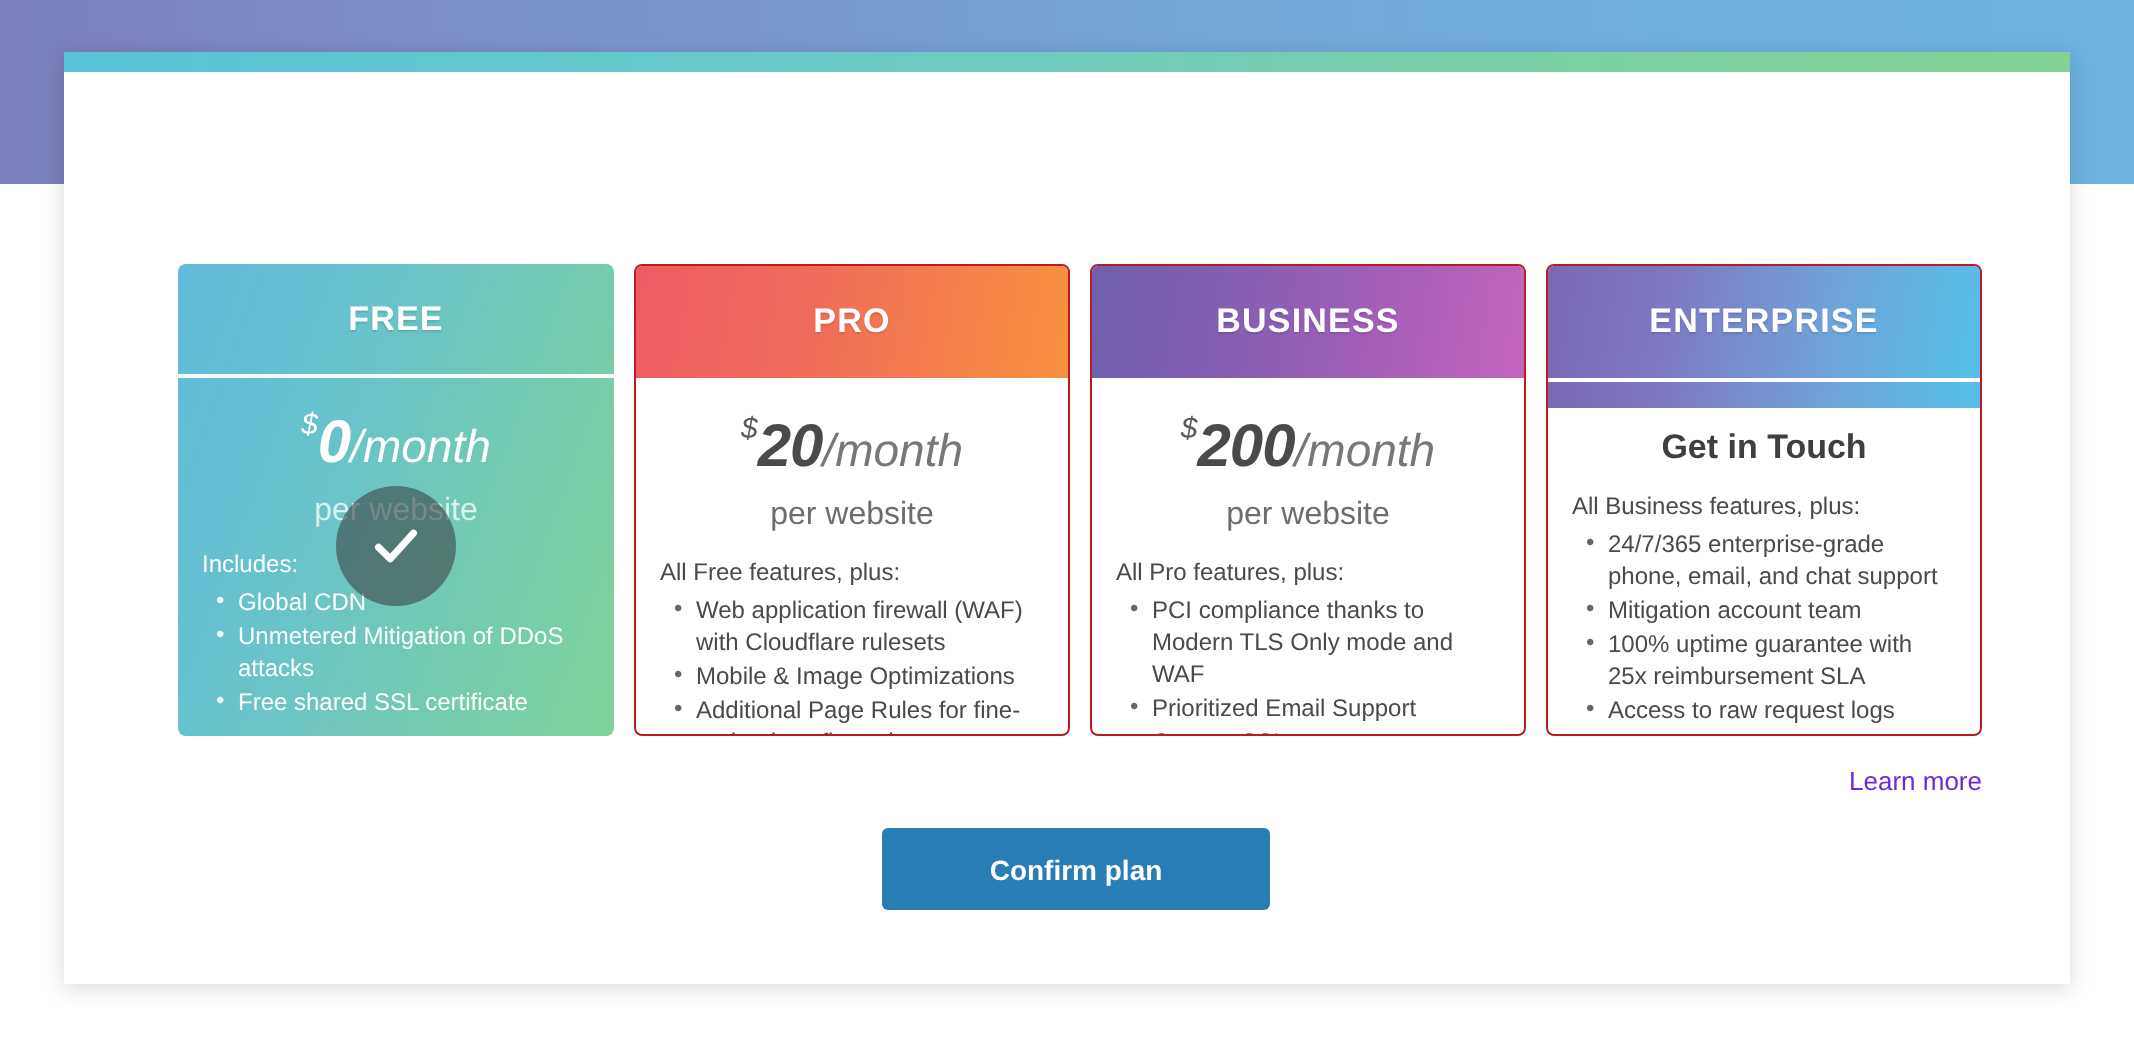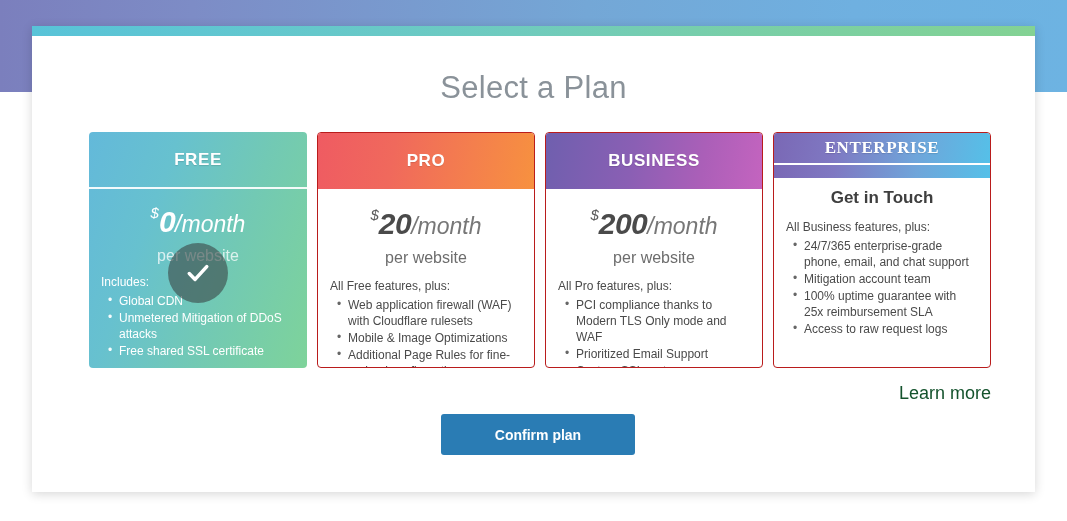--- a/index.html
+++ b/index.html
@@ -164,41 +164,40 @@
     justify-content: center;
   }
   .selected-check svg { width: 28px; height: 28px; display: block; }
   
   .plan.pro .plan-head { background: linear-gradient(100deg, #ef5b62 0%, #f0695c 35%, #f47f4d 70%, #f7913f 100%); height: 56px; }
   
   .plan.business .plan-head { background: linear-gradient(100deg, #6f5fae 0%, #8a5fb4 40%, #ab5fb8 72%, #c464bf 100%); height: 56px; }
   
   .plan.enterprise .plan-head {
     background: linear-gradient(100deg, #7a68b5 0%, #7f78c2 28%, #6fa5da 66%, #55c0e8 100%);
-    height: 30px;
-    font-family: Liberation Serif, serif;
+    height: 56px;
   }
   .plan.enterprise .ent-strip {
     height: 13px;
     background: linear-gradient(100deg, #7a68b5 0%, #7f78c2 28%, #6fa5da 66%, #55c0e8 100%);
   }
   .plan.enterprise .plan-body { padding-top: 10px; height: calc(100% - 61px); }
   .get-in-touch {
     text-align: center;
     font-size: 17px;
     font-weight: bold;
     color: #3f3f3f;
     margin-top: 0;
   }
   .learn-more {
     position: absolute;
     right: 44px;
     top: 357px;
-    font-size: 18px;
-    color: #14532d;
+    font-size: 13px;
+    color: #6d28d9;
     text-decoration: none;
     cursor: pointer;
   }
   .confirm-btn {
     position: absolute;
     left: 409px;
     top: 388px;
     width: 194px;
     height: 41px;
     background: #2a7cb4;
@@ -215,21 +214,20 @@
 <body>
 
 <div id="page">
 
   <div class="bg-band"></div>
 
   <div class="modal">
 
     <div class="modal-topbar"></div>
 
-    <h1 class="modal-title">Select a Plan</h1>
 
     <div class="plans">
 
       <div class="plan free">
         <div class="plan-head">
           <span class="plan-head-title">FREE</span>
         </div>
         <div class="plan-divider"></div>
         <div class="plan-body">
           <div class="price-row">

